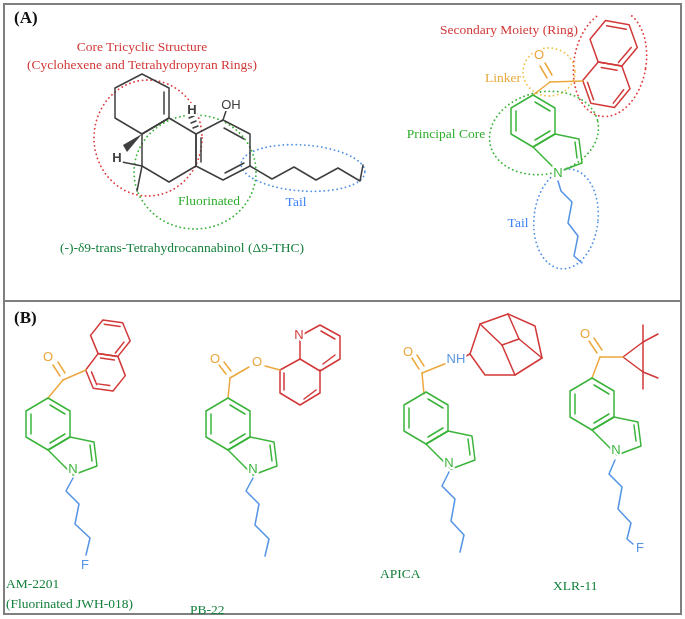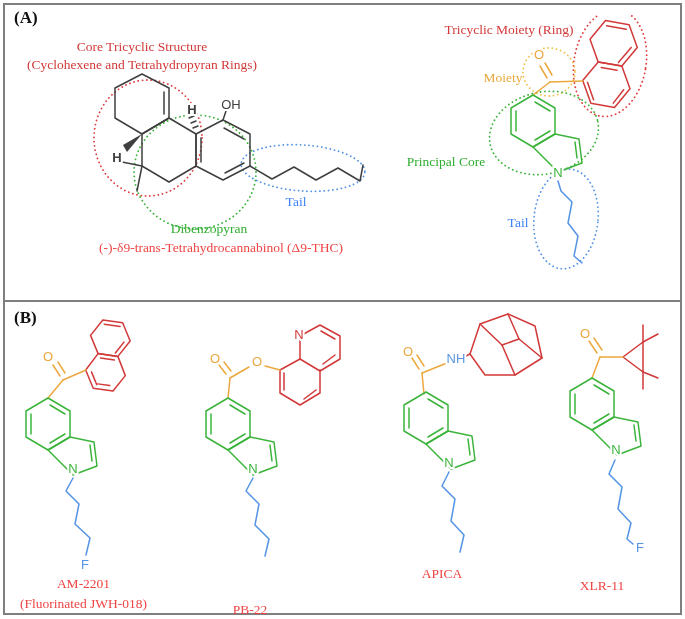--- a/index.html
+++ b/index.html
@@ -4,24 +4,24 @@
 <style>
   html,body{margin:0;padding:0;background:#fff;}
   .fig{position:relative;width:685px;height:619px;background:#fff;overflow:hidden;
        font-family:"Liberation Serif", serif;}
   .frame{position:absolute;left:3px;top:3px;right:3px;bottom:4px;border:2px solid #7f7f7f;}
   .divider{position:absolute;left:3px;right:3px;top:300px;height:2px;background:#7f7f7f;}
   .abs{position:absolute;}
   .panel-label{font-weight:bold;font-size:17px;color:#111;}
   .lbl{font-size:13.5px;line-height:1.3;text-align:center;}
   .red{color:#d23939;}
-  .green{color:#2fae2f;margin-top:28px;}
+  .green{color:#2fae2f;}
   .blue{color:#3b82f6;}
   .gold{color:#e8a93c;}
-  .cap{font-size:13.5px;color:#ef4444;text-align:center;line-height:1.45;}
+  .cap{font-size:13.5px;color:#15803d;line-height:1.45;}
   svg{display:block;}
   svg text{font-family:"Liberation Sans", sans-serif;font-size:13px;}
   .bond{stroke:#3f3f3f;stroke-width:1.5;fill:none;stroke-linejoin:round;stroke-linecap:round;}
   .rbond{stroke:#d23939;stroke-width:1.5;fill:none;stroke-linejoin:round;stroke-linecap:round;}
   .gbond{stroke:#3cb43c;stroke-width:1.5;fill:none;stroke-linejoin:round;stroke-linecap:round;}
   .bbond{stroke:#5494e4;stroke-width:1.5;fill:none;stroke-linejoin:round;stroke-linecap:round;}
   .obond{stroke:#eca83e;stroke-width:1.5;fill:none;stroke-linejoin:round;stroke-linecap:round;}
   .dot-red{stroke:#e03b3b;}
   .dot-green{stroke:#3cb43c;}
   .dot-blue{stroke:#5494e4;}
@@ -70,27 +70,27 @@
 
     <line class="bond" x1="115" y1="56" x2="120" y2="54"></line>
     <line class="bond" x1="113" y1="51" x2="118" y2="49"></line>
     <line class="bond" x1="111" y1="46" x2="116" y2="44"></line>
     <text class="atom" x="114" y="42" fill="#3f3f3f" style="font-weight:bold">H</text>
 
     <polyline class="bond" points="172,94 194,107 216,95 238,108 260,96 282,109 285,93"></polyline>
   </svg>
 
   <div class="abs lbl green" style="left:149px;top:192px;width:120px;">
-    <div>Dibenzopyran</div>
+    <div>Fluorinated</div>
   </div>
   <div class="abs lbl blue" style="left:266px;top:193px;width:60px;">Tail</div>
   <div class="abs cap" style="left:60px;top:238px;width:322px;">(-)-δ9-trans-Tetrahydrocannabinol (Δ9-THC)</div>
 
-  <div class="abs lbl red" style="left:439px;top:21px;width:140px;white-space:nowrap;">Tricyclic Moiety (Ring)</div>
-  <div class="abs lbl gold" style="left:463px;top:69px;width:80px;">Moiety</div>
+  <div class="abs lbl red" style="left:439px;top:21px;width:140px;white-space:nowrap;">Secondary Moiety (Ring)</div>
+  <div class="abs lbl gold" style="left:463px;top:69px;width:80px;">Linker</div>
   <div class="abs lbl green" style="left:386px;top:125px;width:120px;">Principal Core</div>
   <div class="abs lbl blue" style="left:488px;top:214px;width:60px;">Tail</div>
 
   <svg class="abs" style="left:430px;top:15px;" width="245" height="275" viewBox="0 0 245 275">
     <ellipse class="dotted dot-red" cx="180" cy="48" rx="36" ry="54" transform="rotate(10 180 48)"></ellipse>
     <ellipse class="dotted dot-gold" cx="119" cy="57" rx="26" ry="24"></ellipse>
     <ellipse class="dotted dot-green" cx="114" cy="118" rx="55" ry="41" transform="rotate(-12 114 118)"></ellipse>
     <ellipse class="dotted dot-blue" cx="136" cy="204" rx="32" ry="50" transform="rotate(6 136 204)"></ellipse>
 
     <g transform="rotate(10 180 49)">
@@ -231,15 +231,15 @@
     <polygon class="gbond" points="64,70 86,83 86,109 64,122 42,109 42,83"></polygon>
     <line class="gbond" x1="66" y1="77" x2="81" y2="86"></line>
     <line class="gbond" x1="81" y1="106" x2="66" y2="115"></line>
     <line class="gbond" x1="47" y1="86" x2="47" y2="106"></line>
     <polygon class="gbond" points="86,109 110,114 113,138 89,147 64,122"></polygon>
     <line class="gbond" x1="106" y1="117" x2="108" y2="133"></line>
     <text class="atom" x="88" y="146" fill="#3cb43c">N</text>
     <polyline class="bbond" points="87,152 81,166 94,179 90,201 103,215 99,231 105,236"></polyline>
     <text class="atom" x="112" y="244" fill="#5494e4">F</text>
   </svg>
-  <div class="abs cap" style="left:540px;top:576px;width:124px;">XLR-11</div>
+  <div class="abs cap" style="left:553px;top:576px;width:124px;">XLR-11</div>
 
 </div>
 
 </body></html>

